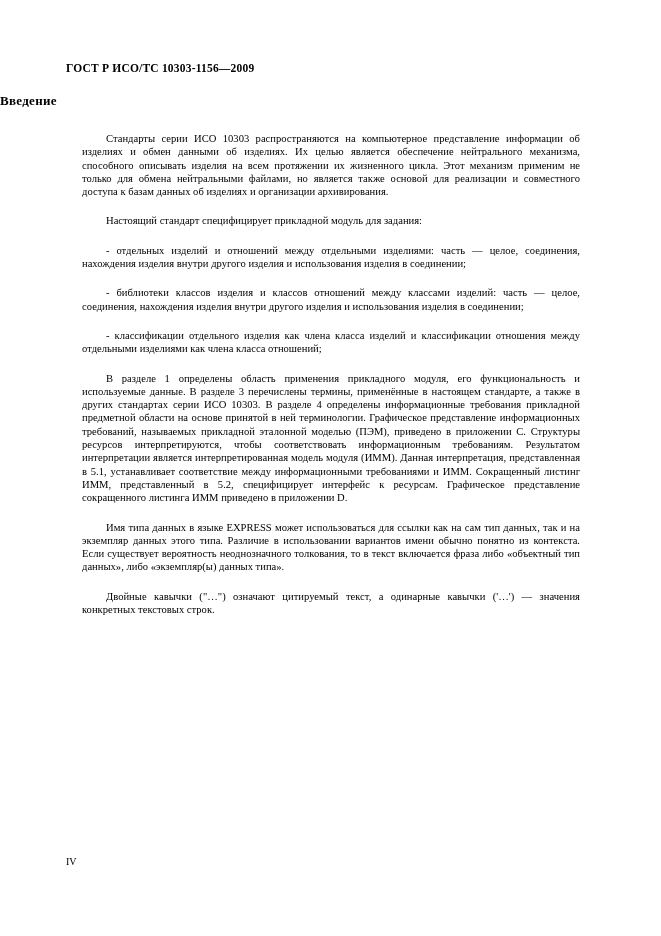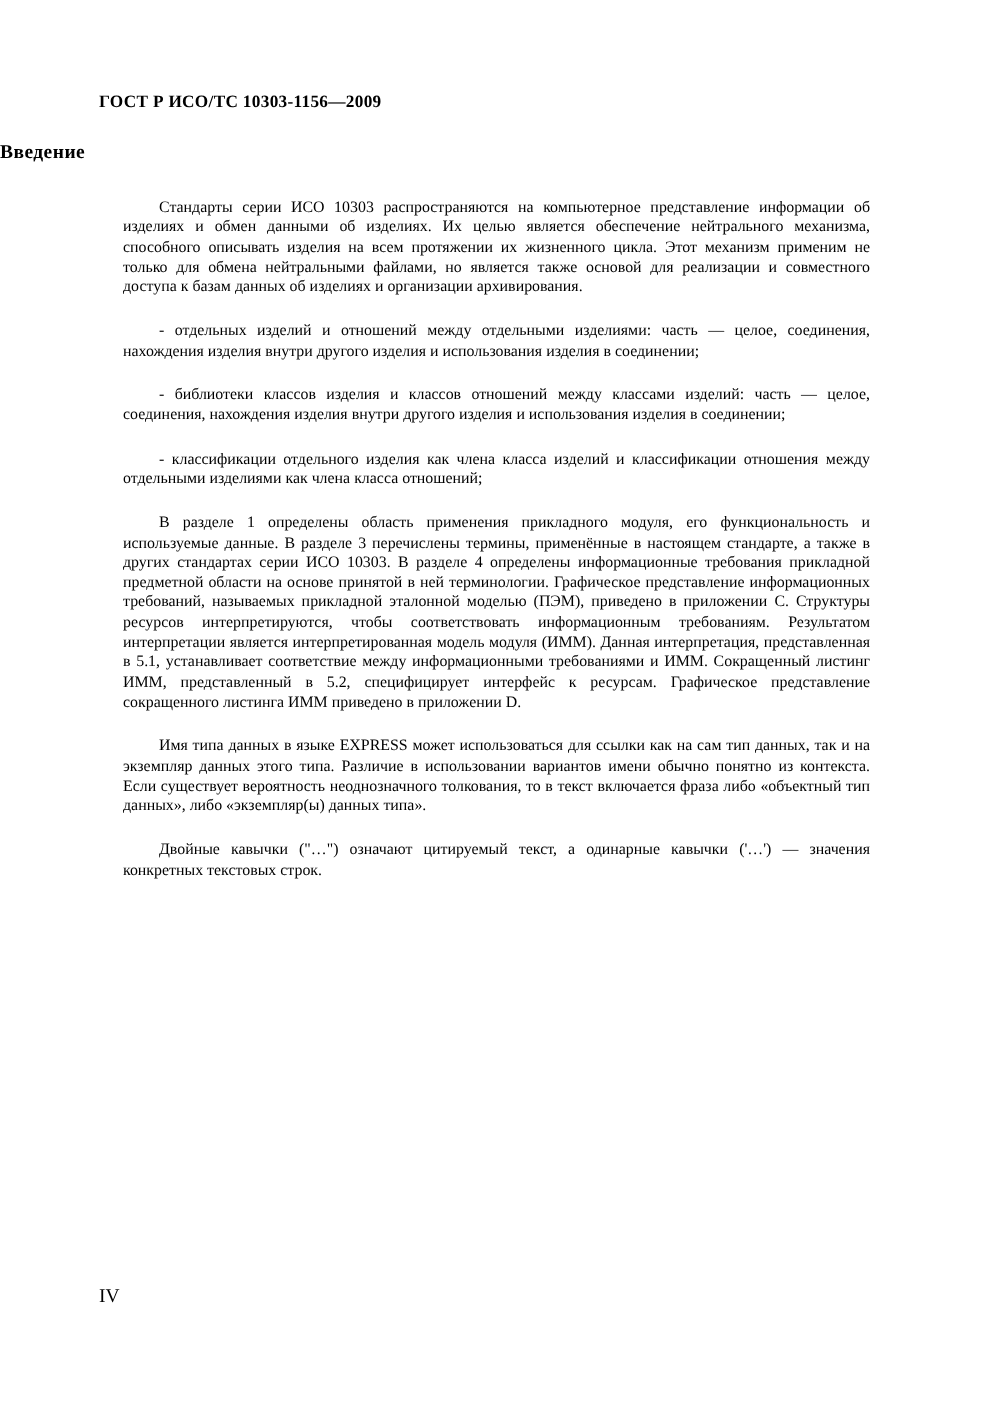--- a/index.html
+++ b/index.html
@@ -56,35 +56,36 @@
     margin: 16px;
     text-indent: 24px;
   }
   .body-text p.dash {
     text-indent: 24px;
   }
   .footer-page {
     position: absolute;
     top: 856px;
     left: 66px;
-    font-size: 13px;
+    font-size: 10px;
     font-family: "Liberation Serif", serif;
   }
 </style>
 </head>
 <body>
 
 <div class="page">
 
   <div class="header">ГОСТ Р ИСО/ТС 10303-1156—2009</div>
 
   <div class="doc-title">Введение</div>
 
   <div class="body-text">
     <p>Стандарты серии ИСО 10303 распространяются на компьютерное представление информации об изделиях и обмен данными об изделиях. Их целью является обеспечение нейтрального механизма, способного описывать изделия на всем протяжении их жизненного цикла. Этот механизм применим не только для обмена нейтральными файлами, но является также основой для реализации и совместного доступа к базам данных об изделиях и организации архивирования.</p>
+    <p>Настоящий стандарт специфицирует прикладной модуль для задания:</p>
     <p class="dash">- отдельных изделий и отношений между отдельными изделиями: часть — целое, соединения, нахождения изделия внутри другого изделия и использования изделия в соединении;</p>
     <p class="dash">- библиотеки классов изделия и классов отношений между классами изделий: часть — целое, соединения, нахождения изделия внутри другого изделия и использования изделия в соединении;</p>
     <p class="dash">- классификации отдельного изделия как члена класса изделий и классификации отношения между отдельными изделиями как члена класса отношений;</p>
     <p>В разделе 1 определены область применения прикладного модуля, его функциональность и используемые данные. В разделе 3 перечислены термины, применённые в настоящем стандарте, а также в других стандартах серии ИСО 10303. В разделе 4 определены информационные требования прикладной предметной области на основе принятой в ней терминологии. Графическое представление информационных требований, называемых прикладной эталонной моделью (ПЭМ), приведено в приложении С. Структуры ресурсов интерпретируются, чтобы соответствовать информационным требованиям. Результатом интерпретации является интерпретированная модель модуля (ИММ). Данная интерпретация, представленная в 5.1, устанавливает соответствие между информационными требованиями и ИММ. Сокращенный листинг ИММ, представленный в 5.2, специфицирует интерфейс к ресурсам. Графическое представление сокращенного листинга ИММ приведено в приложении D.</p>
     <p>Имя типа данных в языке EXPRESS может использоваться для ссылки как на сам тип данных, так и на экземпляр данных этого типа. Различие в использовании вариантов имени обычно понятно из контекста. Если существует вероятность неоднозначного толкования, то в текст включается фраза либо «объектный тип данных», либо «экземпляр(ы) данных типа».</p>
     <p>Двойные кавычки ("…") означают цитируемый текст, а одинарные кавычки ('…') — значения конкретных текстовых строк.</p>
   </div>
 
   <div class="footer-page">IV</div>
 

